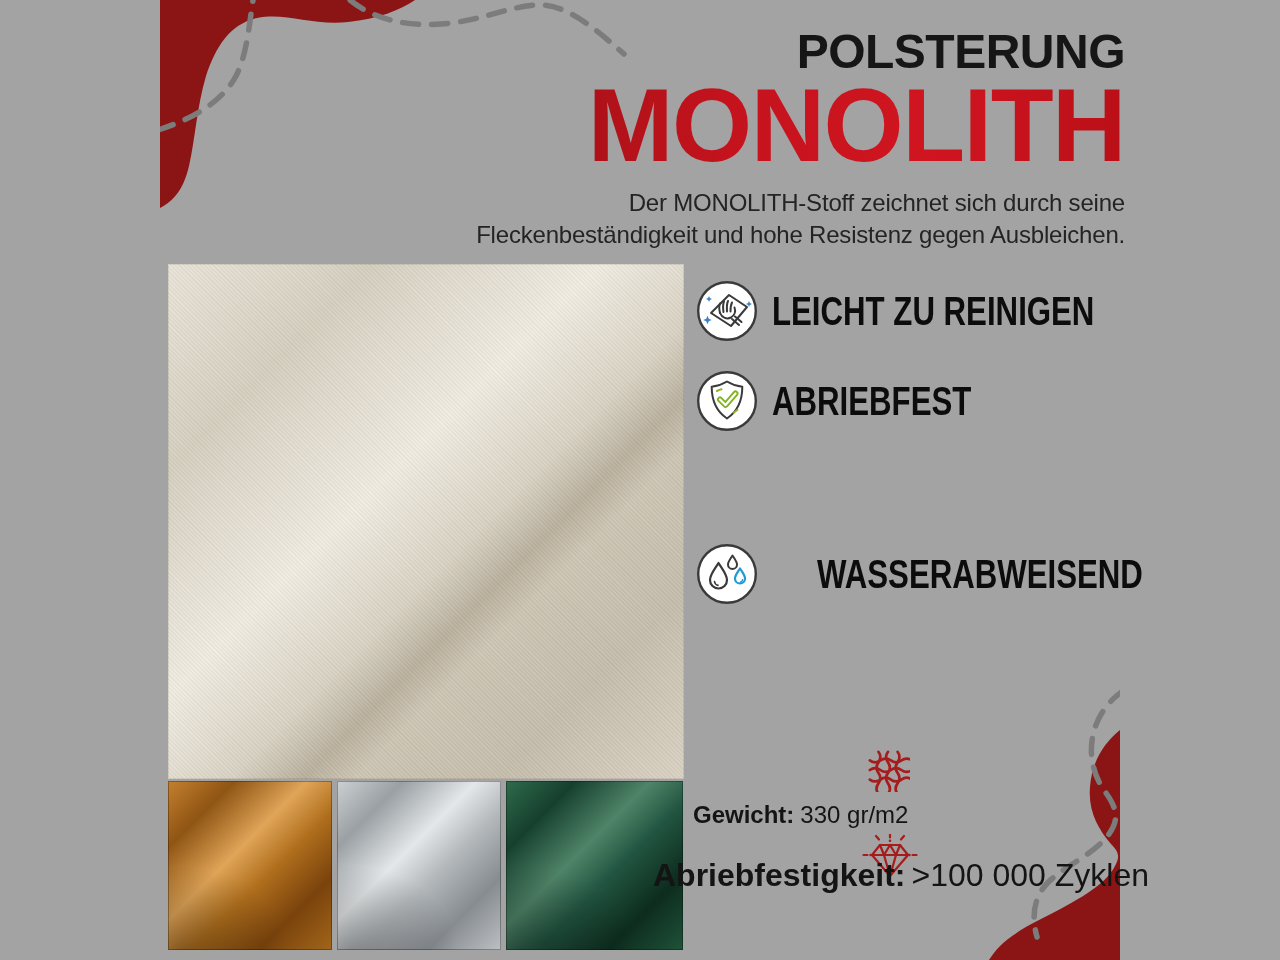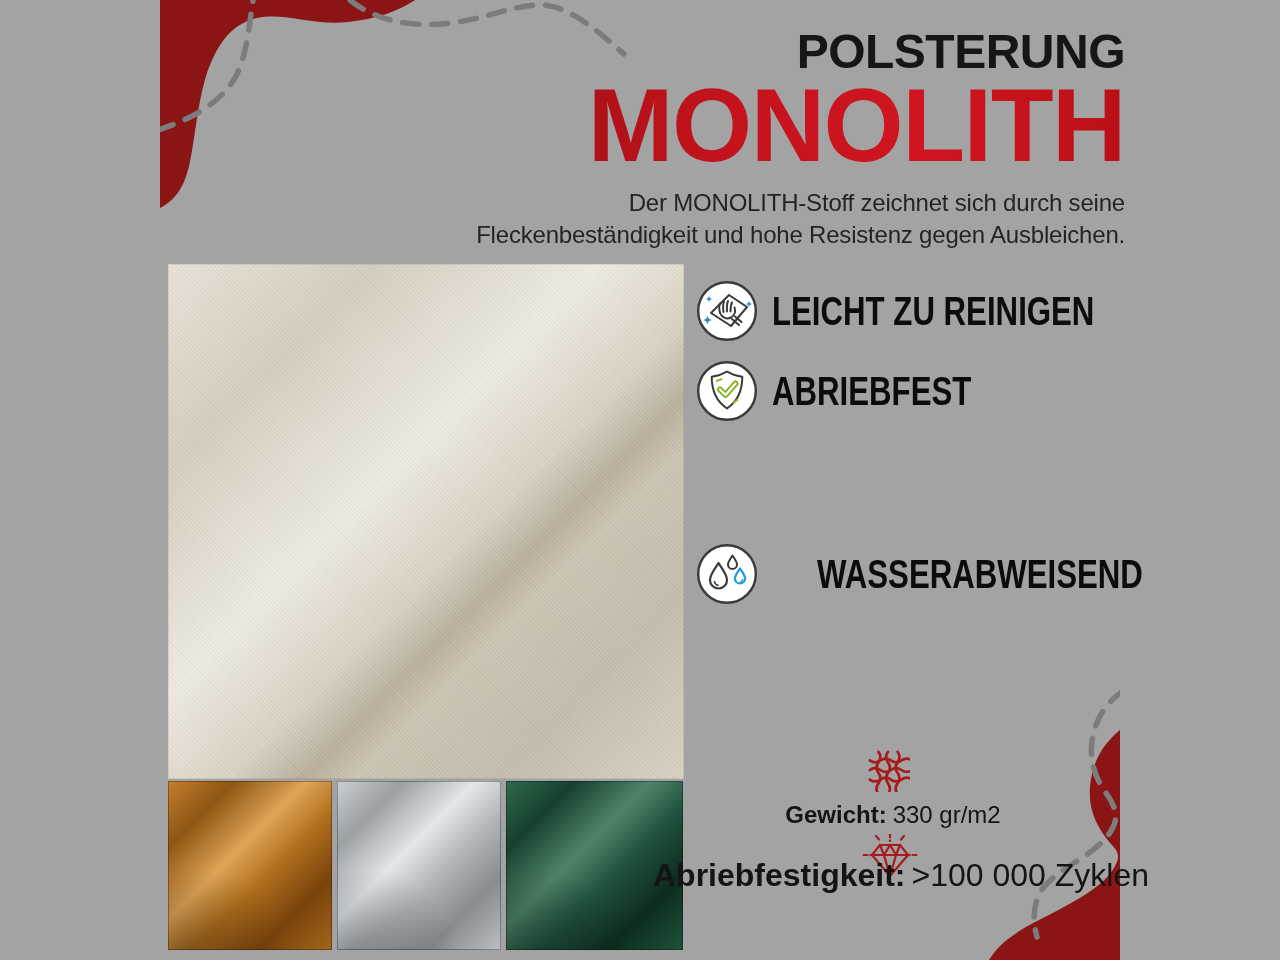--- a/index.html
+++ b/index.html
@@ -43,32 +43,32 @@
     background:
       radial-gradient(120% 90% at 8% 100%, rgba(0,0,0,.28), transparent 55%),
       linear-gradient(135deg,var(--c1) 0%,var(--c2) 20%,var(--c3) 42%,var(--c4) 58%,var(--c5) 78%,var(--c6) 100%);
   }
   .swatch.caramel{left:168px;width:164px;--c1:#c58030;--c2:#8f5513;--c3:#e0a558;--c4:#b06f1d;--c5:#7a430c;--c6:#a2661a;}
   .swatch.silver {left:337px;width:164px;--c1:#ccd0d2;--c2:#9aa0a3;--c3:#e4e7e9;--c4:#b3b8bb;--c5:#878c90;--c6:#bcc0c3;}
   .swatch.green  {left:506px;width:177px;--c1:#2f6b4b;--c2:#16402e;--c3:#4f8468;--c4:#215440;--c5:#0d2c1e;--c6:#1f5239;}
 
   
   .feature{position:absolute;left:696px;height:62px;display:flex;align-items:center;}
-  .feature.f1{top:280px;text-align:center;} .feature.f2{top:360px;} .feature.f3{top:459px;} .feature.f4{top:543px;gap:45px;}
+  .feature.f1{top:280px;text-align:center;} .feature.f2{top:370px;} .feature.f3{top:459px;} .feature.f4{top:543px;gap:45px;}
   .feature .icon-wrap{width:62px;height:62px;flex:0 0 auto;}
   .feature .label{
     margin-left:14px;font-size:40px;font-weight:700;color:#0c0c0c;
     transform:scaleX(.78);transform-origin:0 50%;white-space:nowrap;
   }
 
   
   .spec-icon{position:absolute;}
   .spec-icon.weave{left:866px;top:748px;}
   .spec-icon.diamond{left:862px;top:834px;}
-  .spec-line{position:absolute;text-align:center;color:#141414;white-space:nowrap;}
+  .spec-line{position:absolute;text-align:left;color:#141414;white-space:nowrap;}
   .spec-line.weight{left:693px;top:801px;width:400px;font-size:24px;}
   .spec-line.abrasion{left:653px;top:857px;width:480px;font-size:32px;}
   .spec-label{font-weight:700;}
   .spec-value{font-weight:400;margin-left:6px;}
 </style>
 </head>
 <body>
 
 <div class="canvas">
 

